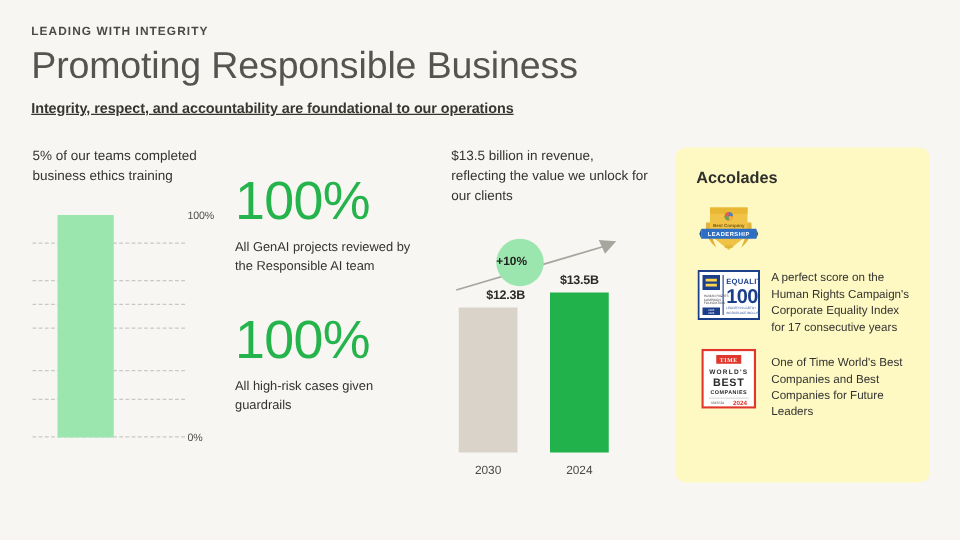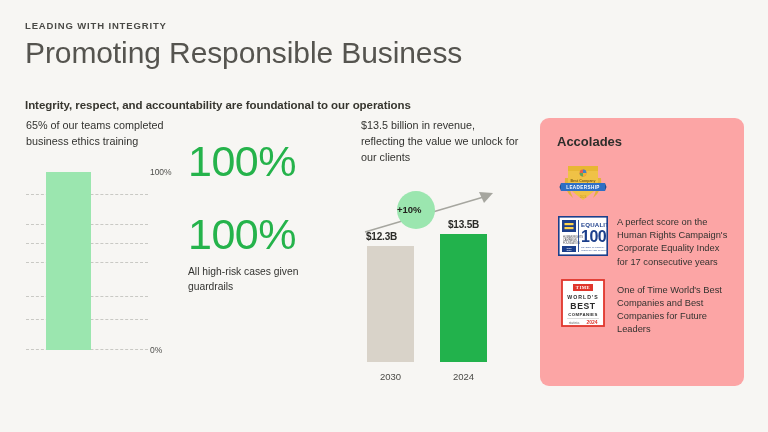--- a/index.html
+++ b/index.html
@@ -18,21 +18,21 @@
   .eyebrow {
     font-size: 9.5px; font-weight: bold; letter-spacing: 0.09em;
     color: #4A4A46; text-transform: uppercase;
   }
   .title {
     font-size: 30px; font-weight: normal; color: #55544F;
     margin-top: 5px; letter-spacing: -0.1px; line-height: 1.12;
   }
   .subtitle {
     font-size: 11.5px; font-weight: bold; color: #37362F;
-    margin-top: 29px; letter-spacing: -0.05px;
+    margin-top: 11px; letter-spacing: -0.05px; text-decoration: underline;
   }
 
   
   .col { position: absolute; top: 118px; }
   .col-head {
     font-size: 10.8px; line-height: 1.48; color: #333330;
   }
   .col1 { left: 26px; width: 150px; }
   .col2 { left: 188px; width: 155px; }
   .col3 { left: 361px; width: 160px; }
@@ -76,34 +76,34 @@
   }
   .pct-circle span { font-size: 9.5px; font-weight: bold; color: #23231F; }
 
   .bar { position: absolute; bottom: 22px; }
   .bar-2023 { left: 6px; width: 47px; height: 116px; background: #D9D3C9; }
   .bar-2024 { left: 79px; width: 47px; height: 128px; background: #22B24C; }
   .bar-val {
     position: absolute; font-size: 10px; font-weight: bold; color: #2B2B28;
     letter-spacing: -0.2px;
   }
-  .val-2023 { left: 5px; bottom: 142px; width: 47px; }
+  .val-2023 { left: 20px; bottom: 142px; width: 47px; text-align: center; }
   .val-2024 { left: 79px; bottom: 154px; width: 47px; text-align: center; }
   .bar-cat {
     position: absolute; bottom: 2px; font-size: 9.5px; color: #4A4A46;
     text-align: center; width: 47px;
   }
   .cat-2023 { left: 6px; }
   .cat-2024 { left: 79px; }
 
   
   .accolades {
     position: absolute; left: 540px; top: 118px;
     width: 204px; height: 268px;
-    background: #fca5a5; border-radius: 9px; padding: 16px 15px 0 17px;
+    background: #fef9c3; border-radius: 9px; padding: 16px 15px 0 17px;
   }
   .acc-title { font-size: 13px; font-weight: bold; color: #2E2E2B; }
   .acc-list { margin-top: 13px; }
   .acc-item { display: flex; align-items: flex-start; margin-bottom: 10px; }
   .acc-badge { width: 52px; flex: 0 0 52px; display: flex; justify-content: center; }
   .acc-text {
     font-size: 9.3px; line-height: 1.42; color: #333330;
     margin-left: 8px; padding-top: 1px;
   }
   .acc-item.a1 .acc-text { padding-top: 7px; }
@@ -115,40 +115,41 @@
 
 <div class="slide">
 
   <div class="header">
     <div class="eyebrow">LEADING WITH INTEGRITY</div>
     <h1 class="title">Promoting Responsible Business</h1>
     <div class="subtitle">Integrity, respect, and accountability are foundational to our operations</div>
   </div>
 
   <div class="col col1">
-    <div class="col-head">65% of our teams completed business ethics training</div>
+    <div class="col-head">5% of our teams completed business ethics training</div>
     <div class="trainwrap">
       <div class="gridlines">
         <div class="gridline" style="top:22px"></div>
         <div class="gridline" style="top:52px"></div>
         <div class="gridline" style="top:71px"></div>
         <div class="gridline" style="top:90px"></div>
         <div class="gridline" style="top:124px"></div>
         <div class="gridline" style="top:147px"></div>
         <div class="gridline" style="top:177px"></div>
       </div>
       <div class="trainbar"></div>
       <div class="axlabel ax-top">100%</div>
       <div class="axlabel ax-bot">0%</div>
     </div>
   </div>
 
   <div class="col col2">
     <div class="bigstat">
       <div class="bignum">100%</div>
+      <div class="bigcap">All GenAI projects reviewed by the Responsible AI team</div>
     </div>
     <div class="bigstat second">
       <div class="bignum">100%</div>
       <div class="bigcap">All high-risk cases given guardrails</div>
     </div>
   </div>
 
   <div class="col col3">
     <div class="col-head">$13.5 billion in revenue, reflecting the value we unlock for our clients</div>
     <div class="revwrap">

